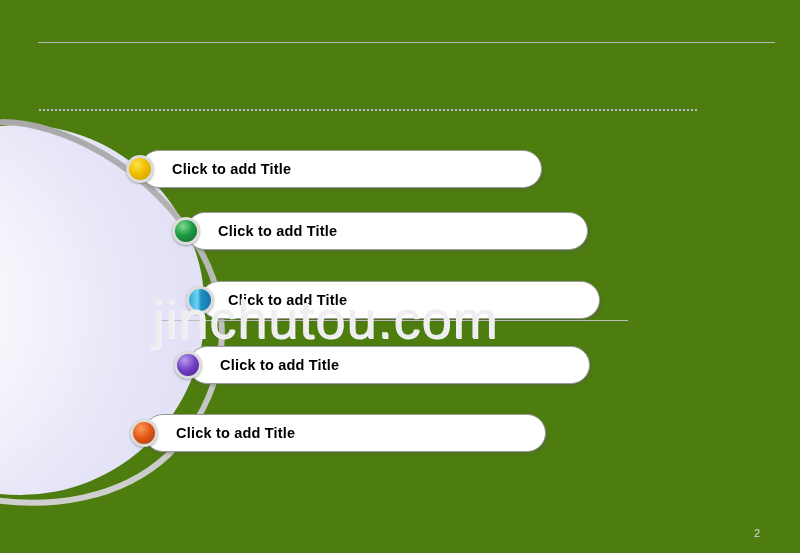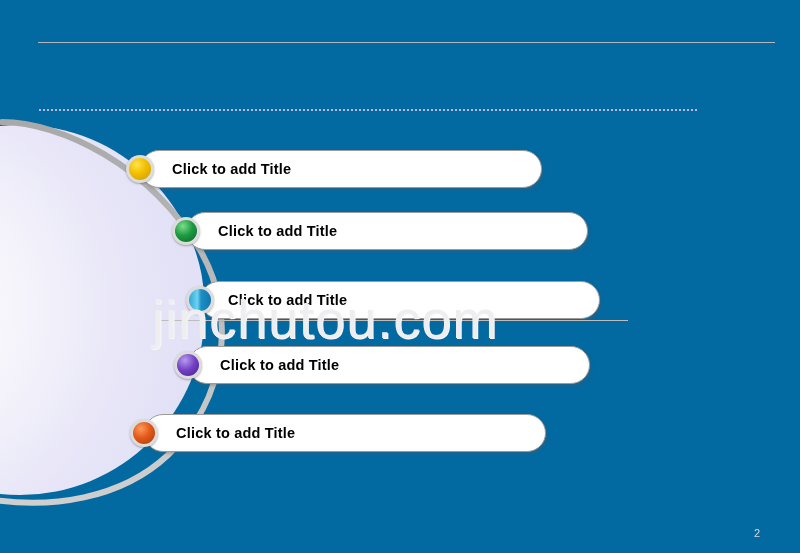--- a/index.html
+++ b/index.html
@@ -7,21 +7,21 @@
     padding: 0;
     background: #ffffff;
   }
   body {
     font-family: "Liberation Sans", sans-serif;
   }
   .slide {
     position: relative;
     width: 800px;
     height: 553px;
-    background: #0369a1;
+    background: #4d7c0f;
     overflow: hidden;
   }
 
   
   .rule-solid {
     position: absolute;
     left: 38px;
     top: 42px;
     width: 737px;
     height: 1px;

